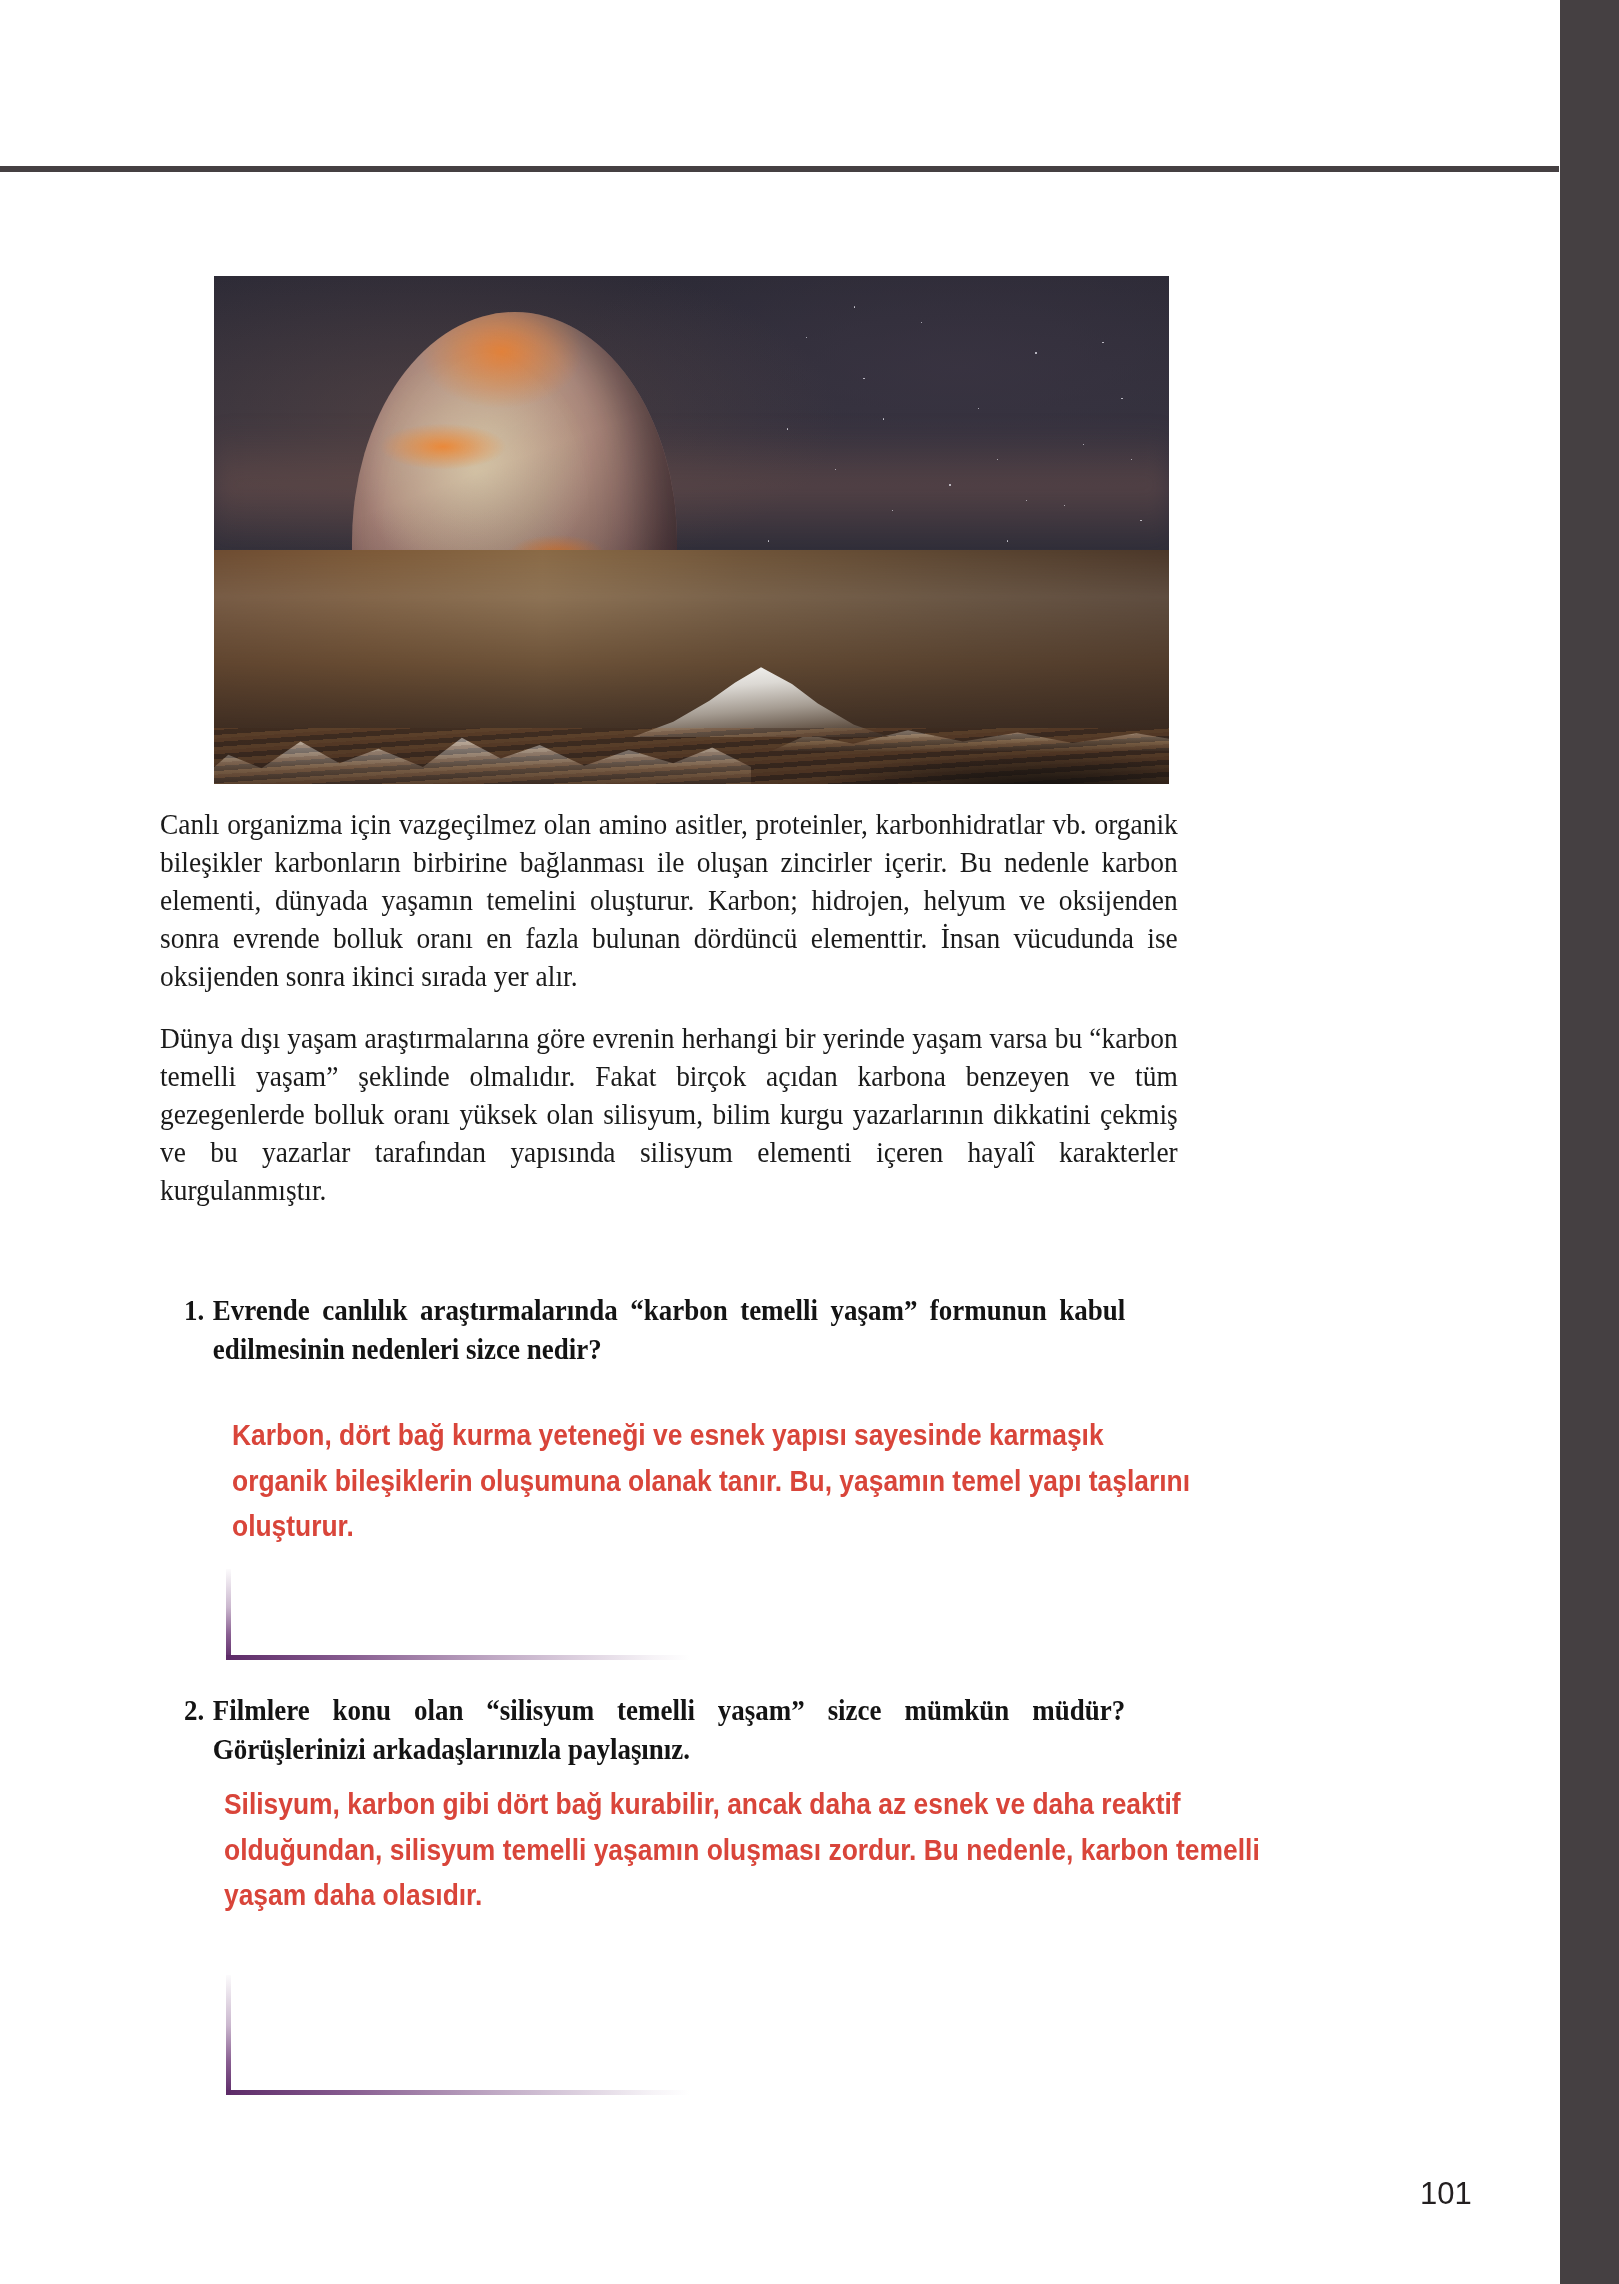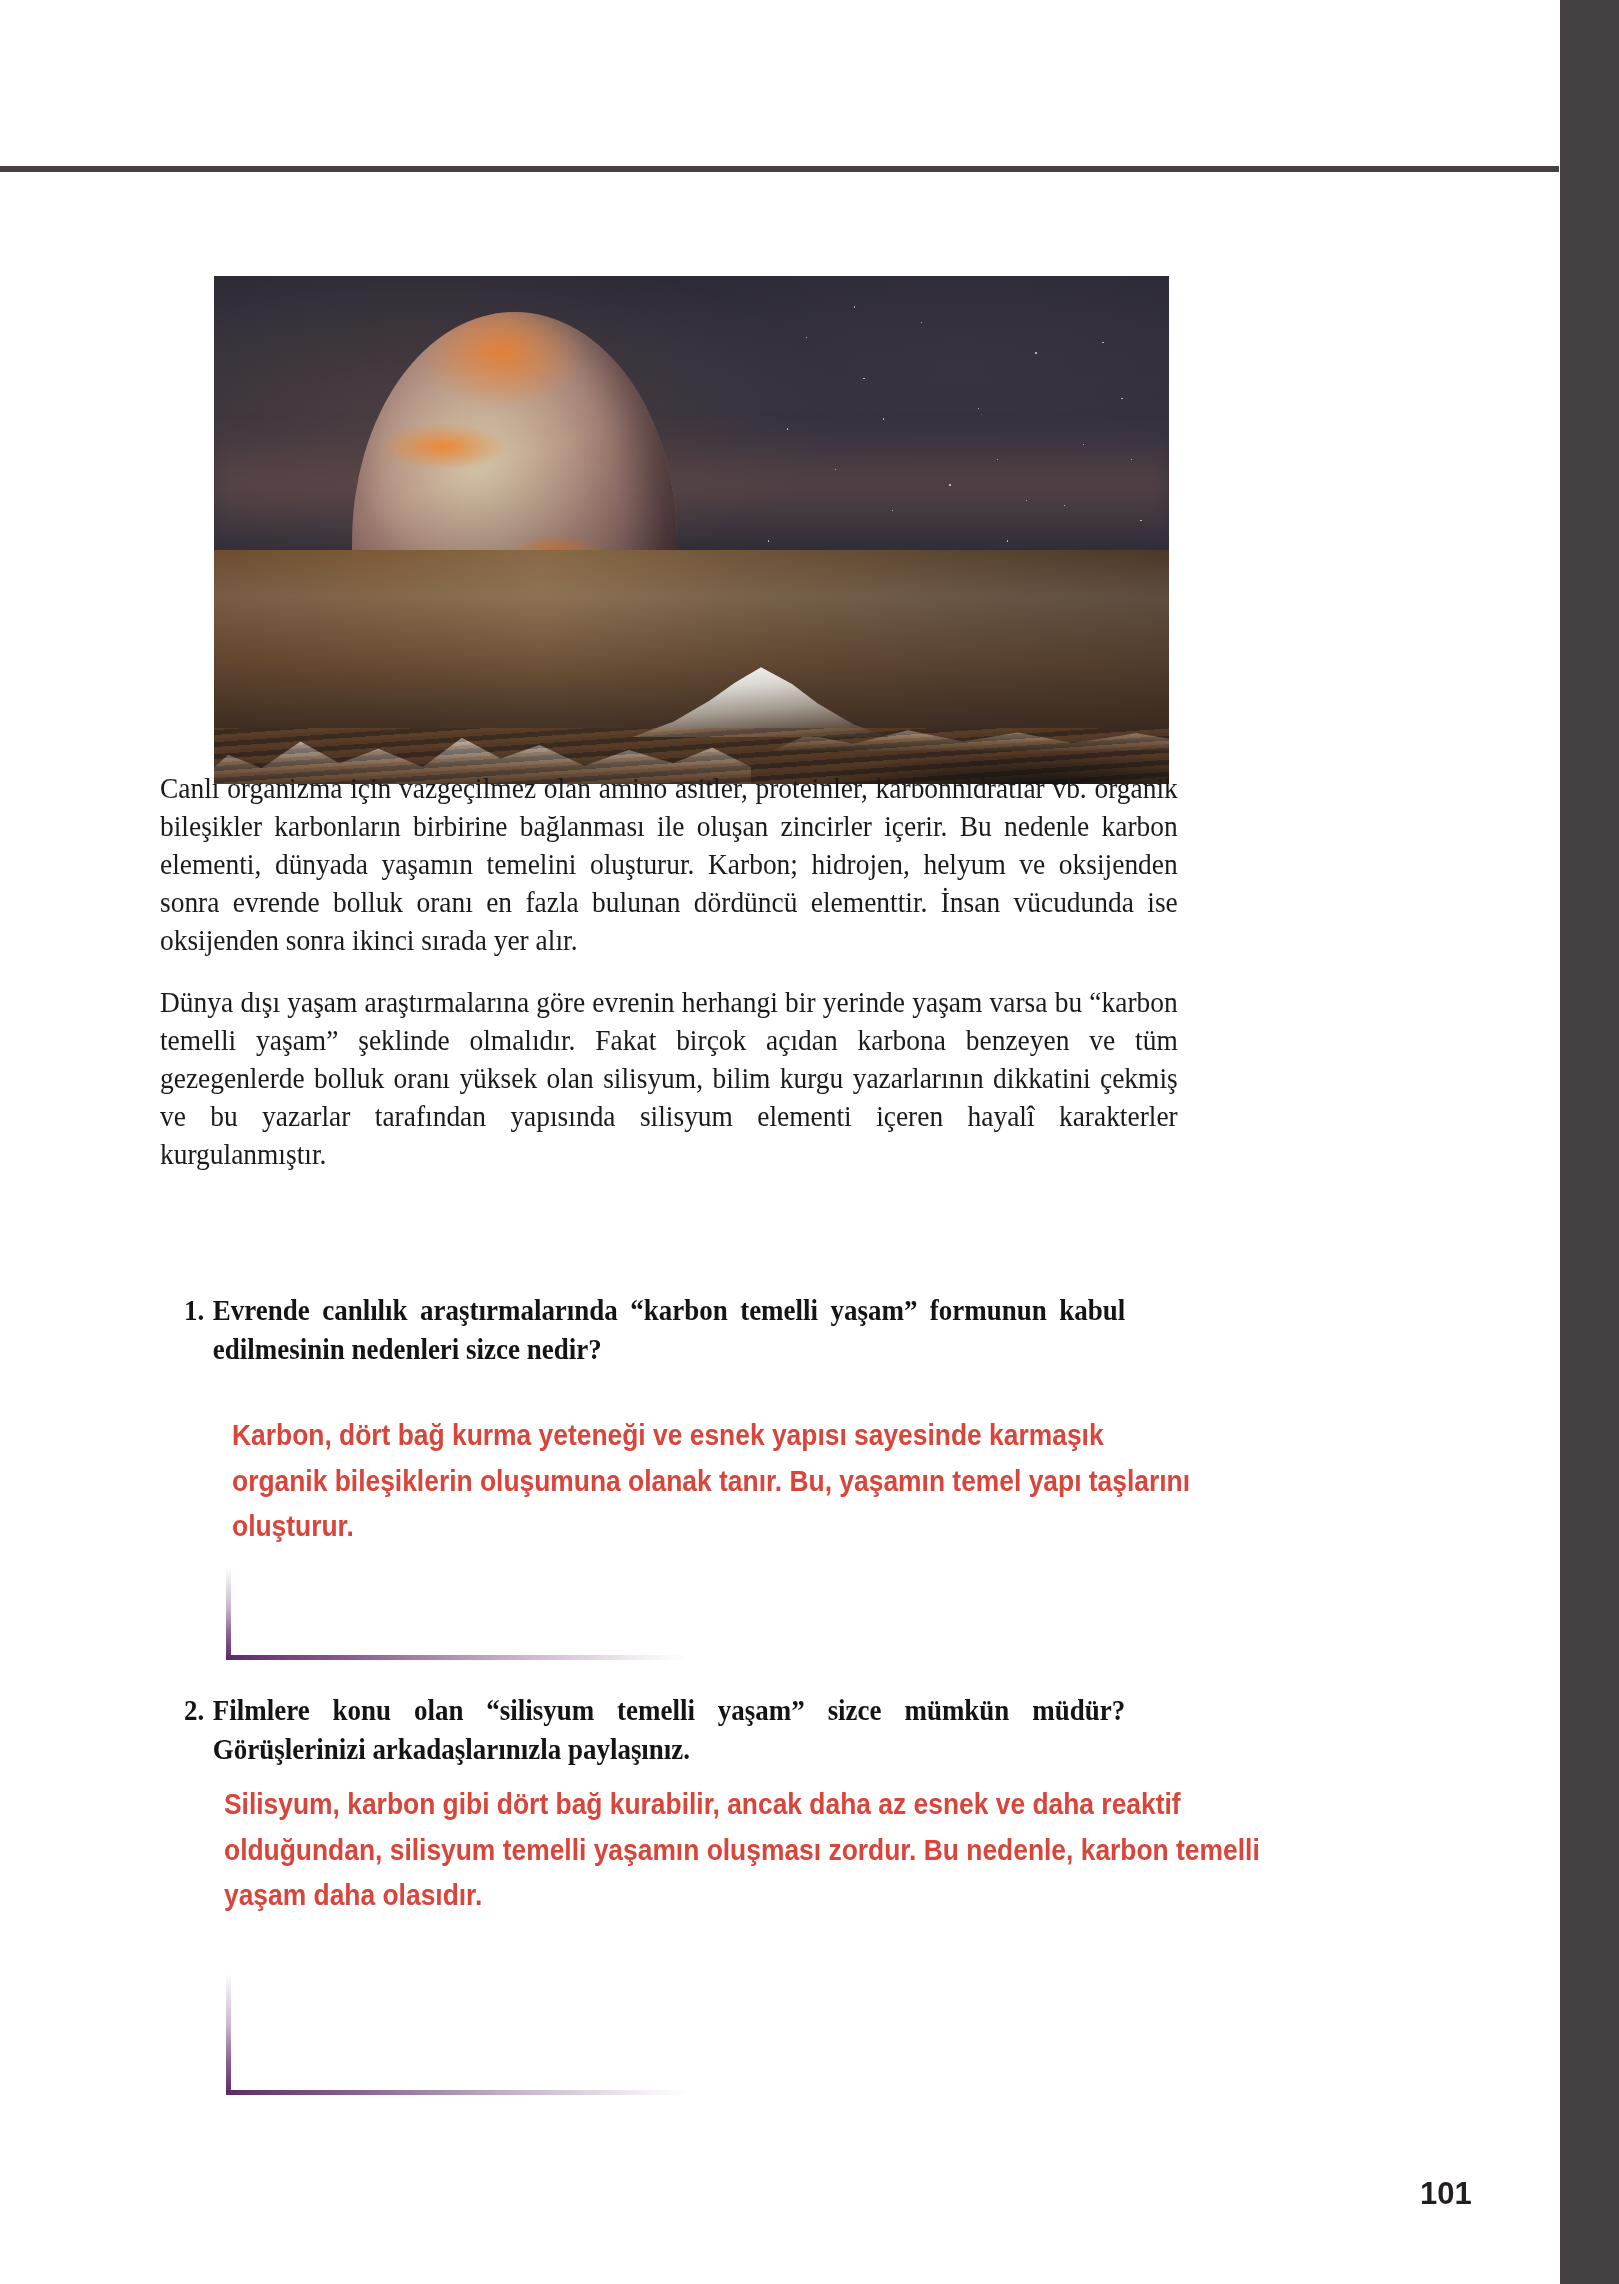--- a/index.html
+++ b/index.html
@@ -250,21 +250,21 @@
     position: absolute;
     right: -2%; bottom: -2%;
     width: 42%; height: 22%;
     background: radial-gradient(ellipse 80% 100% at 60% 100%, #14110f 0%, rgba(20,17,15,0.0) 70%);
   }
 
   
   .content {
     position: absolute;
     left: 160px;
-    top: 769px;
+    top: 805px;
     width: 1018px;
   }
   p.body {
     margin: 0 0 24px 0;
     font-family: "Liberation Serif", serif;
     font-size: 29.5px;
     line-height: 1.29;
     color: #1b1b1b;
     text-align: justify;
     transform: scaleX(0.93);
@@ -328,21 +328,21 @@
   .br2 .v { height: 120px; }
   .br2 .h { width: 464px; }
 
   
   .page-number {
     position: absolute;
     left: 1420px;
     top: 2176px;
     font-family: "Liberation Sans", sans-serif;
     font-size: 31px;
-    font-weight: 700;
+    font-weight: 400;
     color: #231f20;
   }
 </style>
 </head>
 <body>
 
 <div class="page">
 
   <div class="side-bar"></div>
 

